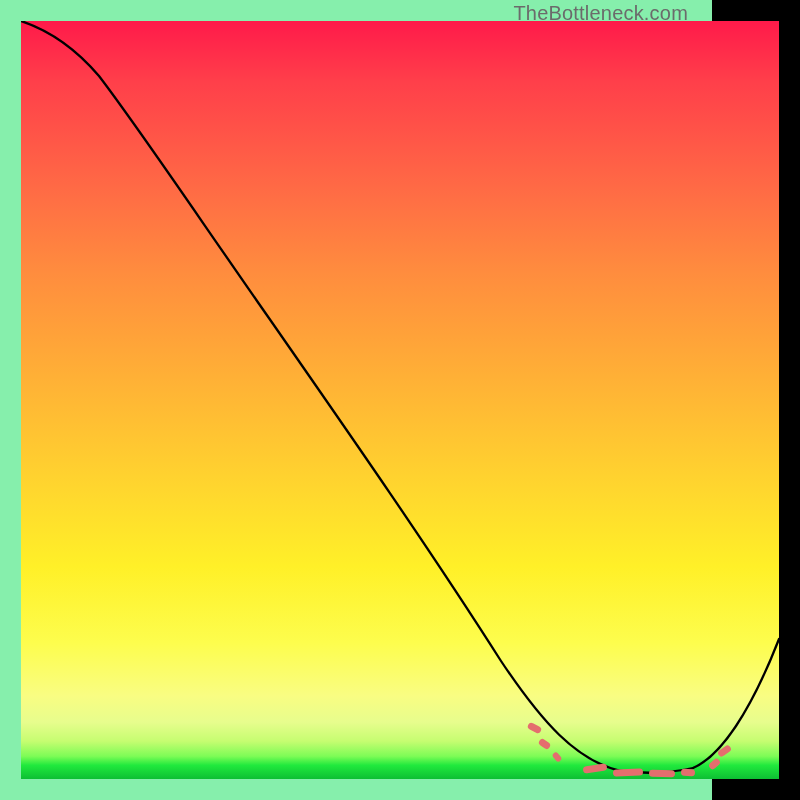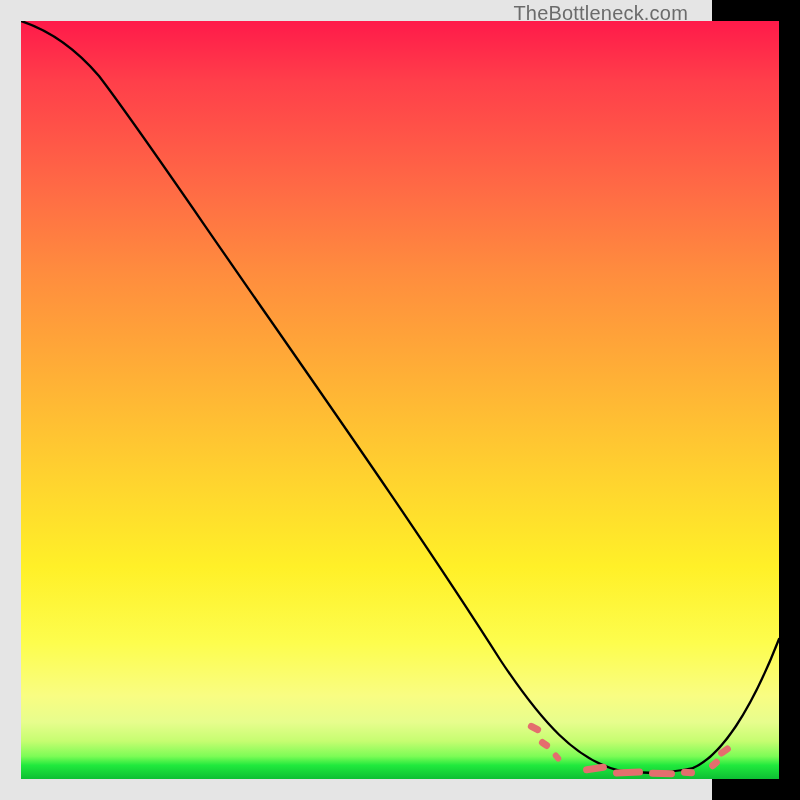--- a/index.html
+++ b/index.html
@@ -10,21 +10,21 @@
     background: #000;
     overflow: hidden;
     font-family: Arial, Helvetica, sans-serif;
   }
   .frame {
     position: absolute;
     left: 0;
     top: 0;
     width: 712px;
     height: 800px;
-    background: #e5e5e5;
+    background: #86efac;
   }
   .plot-area {
     position: absolute;
     left: 21px;
     top: 21px;
     width: 758px;
     height: 758px;
     
     background: linear-gradient(
       to bottom,

